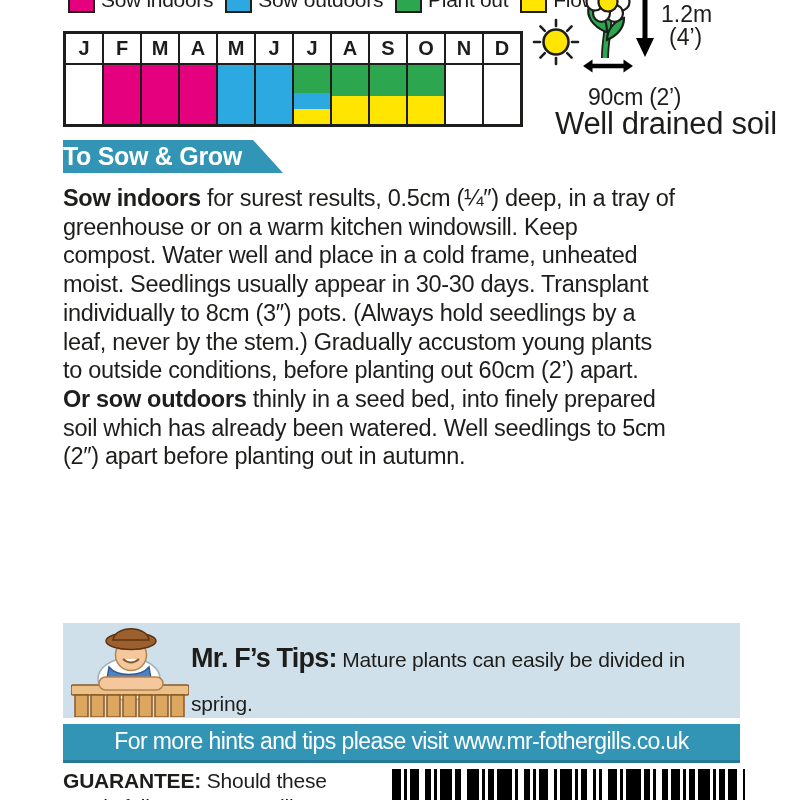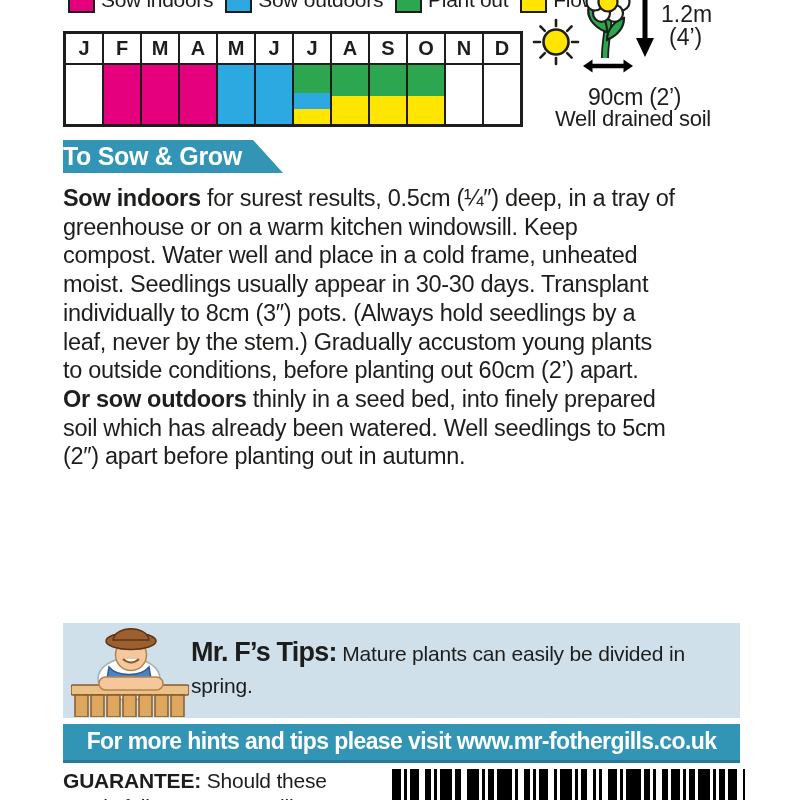--- a/index.html
+++ b/index.html
@@ -20,42 +20,42 @@
   .cal-colors{display:flex;height:59px;}
   .cal-c{flex:1;display:flex;flex-direction:column;border-left:2.5px solid #1d1d1b;background:#fff;}
   .cal-c:first-child{border-left:none;}
   .seg{width:100%;}
 
   
   .abs{position:absolute;}
   .height-label{left:661px;top:1px;font-size:23px;}
   .height-imperial{left:669px;top:24px;font-size:23px;}
   .spacing-label{left:588px;top:84px;font-size:23px;letter-spacing:-0.3px;}
-  .soil-label{left:555px;top:106px;font-size:22px;letter-spacing:-0.3px;}
+  .soil-label{left:555px;top:106px;font-size:31px;letter-spacing:-0.3px;}
 
   
   .ribbon{position:absolute;left:63px;top:140px;width:220px;height:33px;
           clip-path:polygon(0 0,calc(100% - 30px) 0,100% 100%,0 100%);
           color:#fff;font-weight:bold;font-size:25px;line-height:33px;
           box-sizing:border-box;letter-spacing:-0.3px;}
 
   
   .body-text{position:absolute;left:63px;top:184px;font-size:23.5px;line-height:28.7px;
              letter-spacing:-0.3px;white-space:nowrap;}
   .body-text b{letter-spacing:-0.3px;}
 
   
   .tips{position:absolute;left:63px;top:623px;width:677px;height:95px;}
   .tips-avatar{position:absolute;left:8px;top:2px;}
-  .tips-content{position:absolute;left:128px;top:13px;width:530px;font-size:21px;line-height:32px;letter-spacing:-0.2px;}
+  .tips-content{position:absolute;left:128px;top:13px;width:530px;font-size:21px;line-height:44px;letter-spacing:-0.2px;}
   .tips-title{font-weight:bold;font-size:27px;letter-spacing:-0.8px;}
 
   
   .footer-banner{position:absolute;left:63px;top:724px;width:677px;height:36px;color:#fff;
-                 font-weight:bold;font-size:23px;text-align:center;line-height:35px;
+                 font-weight:normal;font-size:23px;text-align:center;line-height:35px;
                  letter-spacing:-0.6px;border-bottom:3px solid #27789a;box-sizing:content-box;}
 
   
   .guarantee{position:absolute;left:63px;top:768px;font-size:21px;line-height:26px;letter-spacing:-0.2px;}
   .barcode{position:absolute;left:392px;top:769px;width:353px;height:31px;display:flex;overflow:hidden;}
   .bar{height:100%;background:#000;flex:none;}
 </style>
 </head>
 <body>
 

